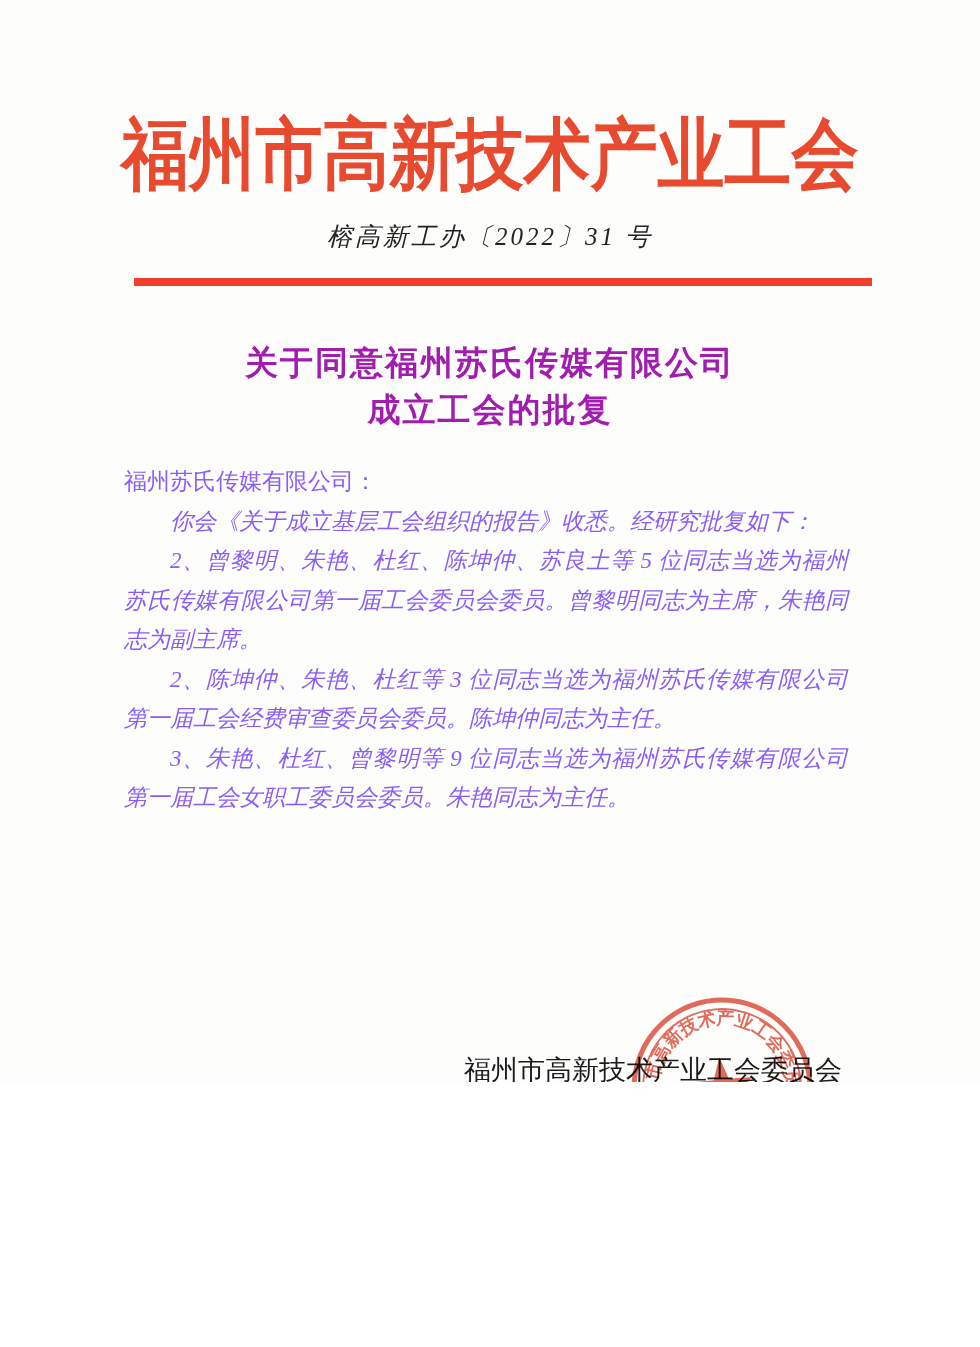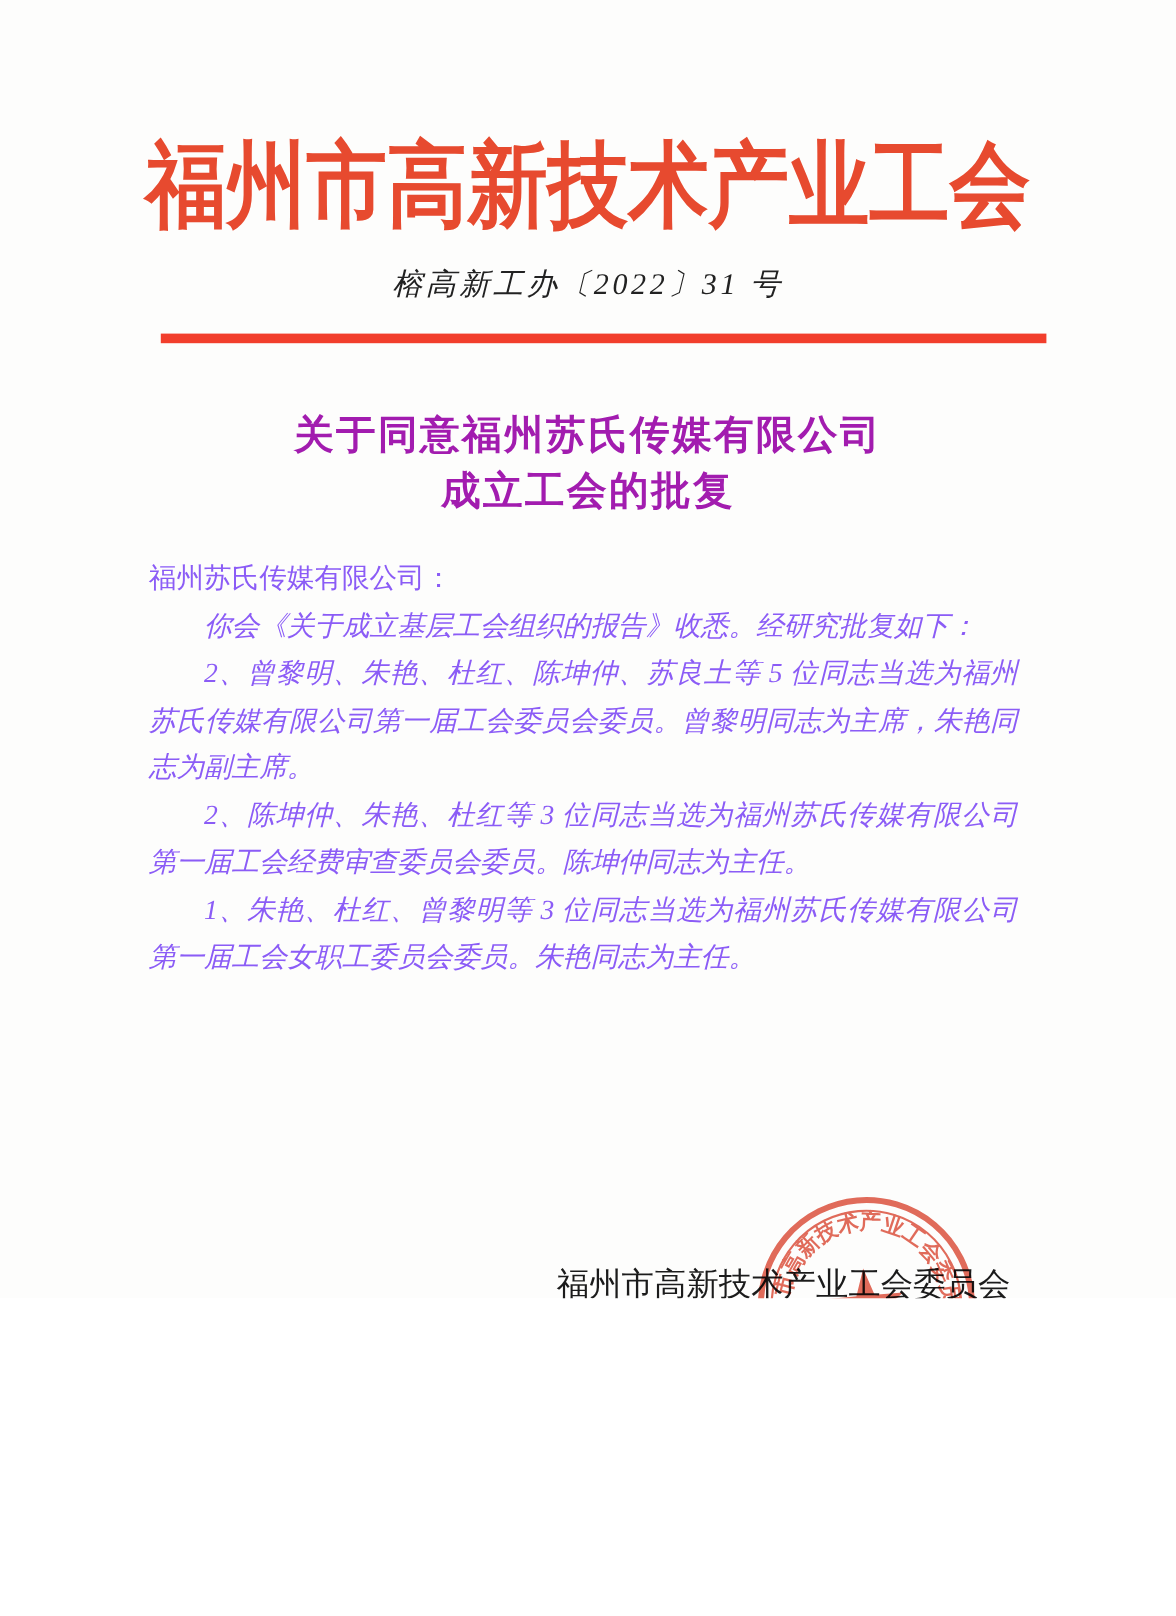--- a/index.html
+++ b/index.html
@@ -77,21 +77,21 @@
   <div class="doc-title">
     <div>关于同意福州苏氏传媒有限公司</div>
     <div>成立工会的批复</div>
   </div>
 
   <div class="body-text">
     <p>福州苏氏传媒有限公司：</p>
     <p class="indent">你会《关于成立基层工会组织的报告》收悉。经研究批复如下：</p>
     <p class="indent">2、曾黎明、朱艳、杜红、陈坤仲、苏良土等 5 位同志当选为福州苏氏传媒有限公司第一届工会委员会委员。曾黎明同志为主席，朱艳同志为副主席。</p>
     <p class="indent">2、陈坤仲、朱艳、杜红等 3 位同志当选为福州苏氏传媒有限公司第一届工会经费审查委员会委员。陈坤仲同志为主任。</p>
-    <p class="indent">1、朱艳、杜红、曾黎明等 3 位同志当选为福州苏氏传媒有限公司第一届工会女职工委员会委员。朱艳同志为主任。</p>
+    <p class="indent">3、朱艳、杜红、曾黎明等 9 位同志当选为福州苏氏传媒有限公司第一届工会女职工委员会委员。朱艳同志为主任。</p>
   </div>
 
   <div class="signoff">
     <div>福州市高新技术产业工会委员会</div>
   </div>
 
   <svg class="seal" viewBox="0 0 186 186" xmlns="http://www.w3.org/2000/svg">
     <g transform="rotate(-5 93 93)" fill="none" stroke="#dc4b37">
       <circle cx="93" cy="93" r="88" stroke-width="5"></circle>
       <circle cx="93" cy="93" r="79" stroke-width="1.8"></circle>

